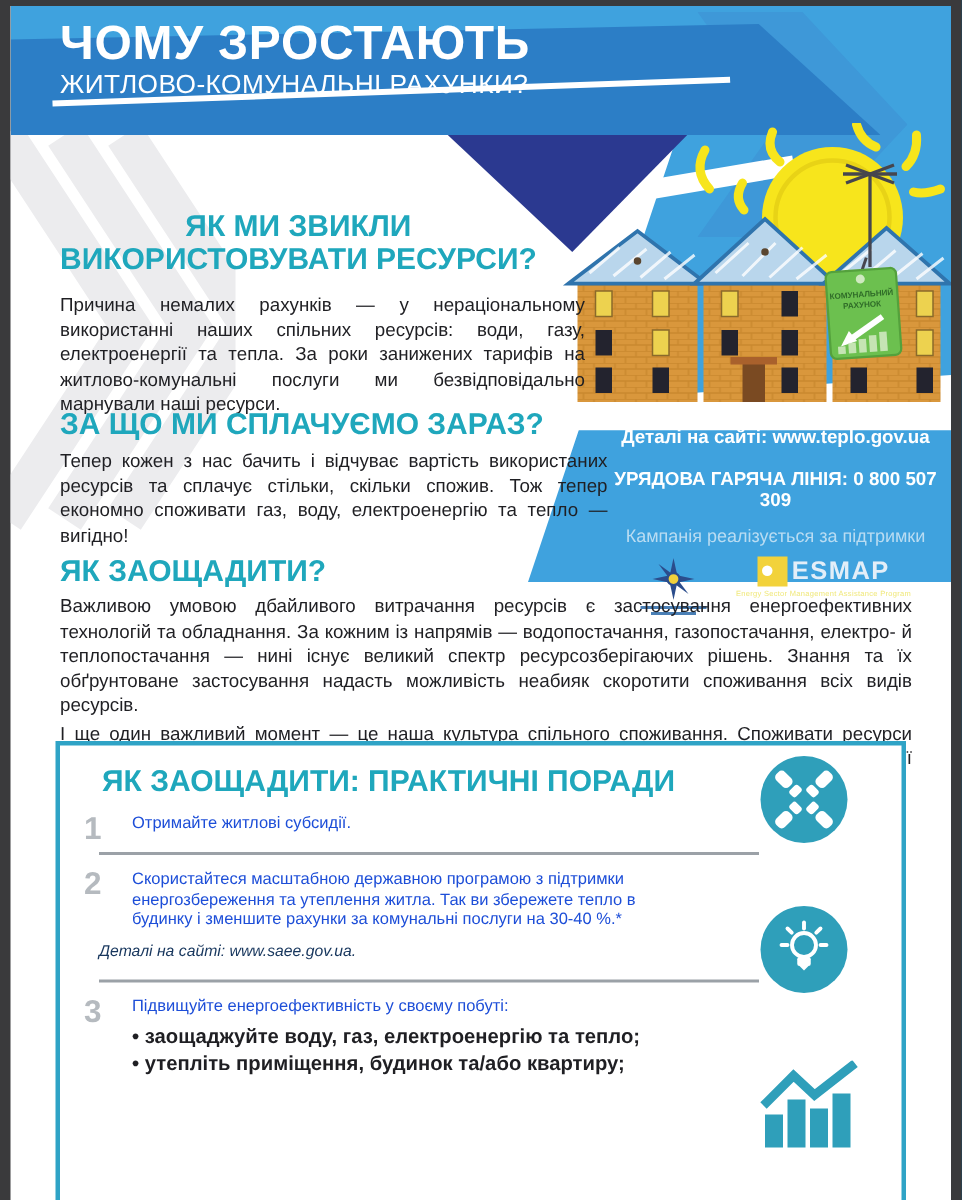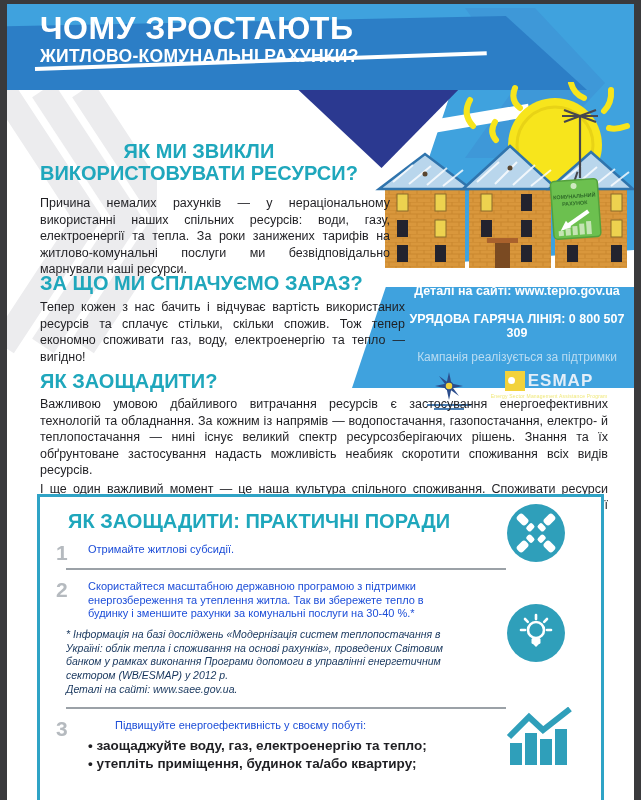--- a/index.html
+++ b/index.html
@@ -15,21 +15,21 @@
     clip-path:polygon(0 0,50% 0,100% 50%,50% 100%,0 100%,38% 50%);}
   .white-slash{position:absolute;left:325px;top:133px;width:200px;height:13px;background:#fff;z-index:2;
     transform:rotate(-9.6deg);transform-origin:left center;}
   .navy-triangle{position:absolute;left:283px;top:78px;width:176px;height:86px;background:#2b3990;z-index:2;
     clip-path:polygon(0 0,100% 0,52% 100%);}
   .title-band{position:absolute;left:0;top:12px;width:580px;height:74px;background:#2c7ec6;z-index:3;
     clip-path:polygon(0 14%,86% 0,100% 100%,0 100%);}
   .underline{position:absolute;left:28px;top:63px;width:452px;height:4px;background:#fff;z-index:4;
     transform:rotate(-2deg);transform-origin:left center;}
   .hdr-title{position:absolute;left:33px;top:6px;z-index:5;color:#fff;font-size:32px;font-weight:bold;letter-spacing:.5px;}
-  .hdr-sub{position:absolute;left:33px;top:42px;z-index:5;color:#fff;font-size:17.5px;font-weight:bold;letter-spacing:.3px;}
+  .hdr-sub{position:absolute;left:33px;top:42px;z-index:5;color:#fff;font-size:17.5px;font-weight:normal;letter-spacing:.3px;}
 
   
   .illu{position:absolute;left:368px;top:78px;z-index:3;}
 
   
   .info-panel{position:absolute;left:396px;top:280px;width:228px;z-index:4;text-align:center;color:#fff;}
   .info-site{font-size:12.5px;font-weight:bold;}
   .info-hotline{font-size:12.5px;font-weight:bold;margin-top:14px;}
   .info-support{font-size:12px;color:#b9dcf2;margin-top:10px;}
   .logo-row{display:flex;justify-content:center;align-items:flex-start;gap:20px;margin-top:7px;}
@@ -54,21 +54,21 @@
   .p3{left:33px;top:392px;width:568px;}
   .p3 p{margin:0 0 2px 0;}
 
   
   .tips-box{position:absolute;left:30px;top:490px;width:567px;height:330px;background:#fff;
     border:3px solid #2fa3c6;z-index:6;}
   .tips-h{margin:13px 0 10px 28px;color:#1fa7bc;font-size:20px;font-weight:bold;}
   .tip-row{position:relative;padding-left:48px;margin-top:6px;}
   .tip-num{position:absolute;left:16px;top:-2px;font-size:21px;font-weight:bold;color:#b5babf;}
   .tip-text{font-size:11px;color:#1d4ed8;line-height:1.25;}
-  .w1{width:330px;}.w2{width:372px;}.w3{width:450px;margin-left:27px;}
+  .w1{width:330px;}.w2{width:372px;}.w3{width:450px;}
   .tip-div{height:2px;background:#9ba1a7;width:440px;margin:11px 0 10px 26px;}
   .footnote{margin:7px 0 0 26px;width:382px;font-style:italic;font-size:10.5px;line-height:1.3;color:#17365d;}
   .bullets{margin-top:4px;}
   .bullet{font-size:13.5px;font-weight:bold;color:#1f1f23;line-height:1.3;width:450px;}
   .ticon{position:absolute;left:466px;}
   .ticon1{top:6px;} .ticon2{top:106px;} .ticon3{top:210px;}
 </style>
 </head>
 <body>
 
@@ -229,21 +229,20 @@
         <div class="tip-text w1">Отримайте житлові субсидії.</div>
       </div>
 
       <div class="tip-div"></div>
 
       <div class="tip-row">
         <span class="tip-num">2</span>
         <div class="tip-text w2">Скористайтеся масштабною державною програмою з підтримки енергозбереження та утеплення житла. Так ви збережете тепло в будинку і зменшите рахунки за комунальні послуги на 30-40 %.*</div>
       </div>
       <div class="footnote">
-        <div>* Інформація на базі досліджень «Модернізація систем теплопостачання в Україні: облік тепла і споживання на основі рахунків», проведених Світовим банком у рамках виконання Програми допомоги в управлінні енергетичним сектором (WB/ESMAP) у 2012 р.</div>
         <div>Деталі на сайті: www.saee.gov.ua.</div>
       </div>
 
       <div class="tip-div"></div>
 
       <div class="tip-row">
         <span class="tip-num">3</span>
         <div class="tip-text w3">Підвищуйте енергоефективність у своєму побуті:</div>
         <div class="bullets">
           <div class="bullet">• заощаджуйте воду, газ, електроенергію та тепло;</div>

